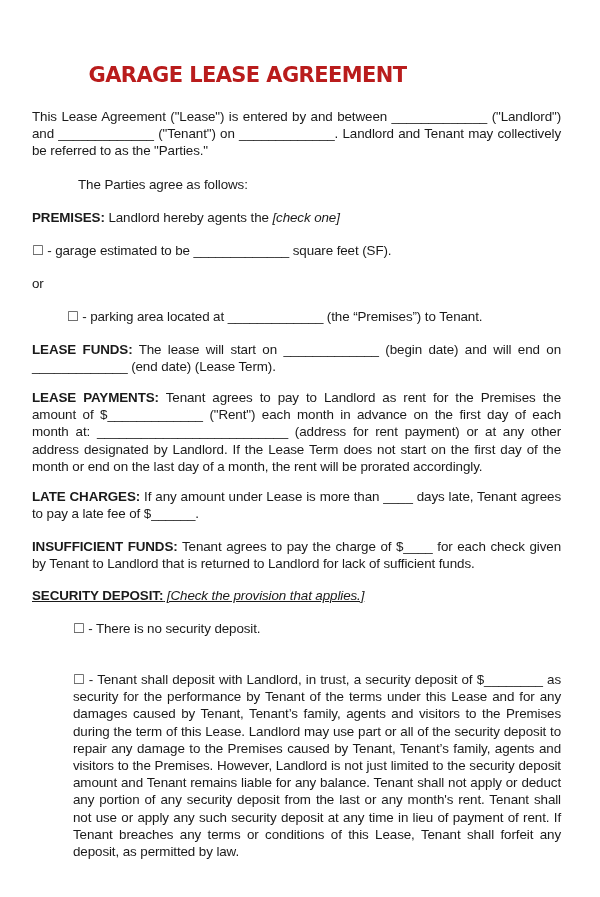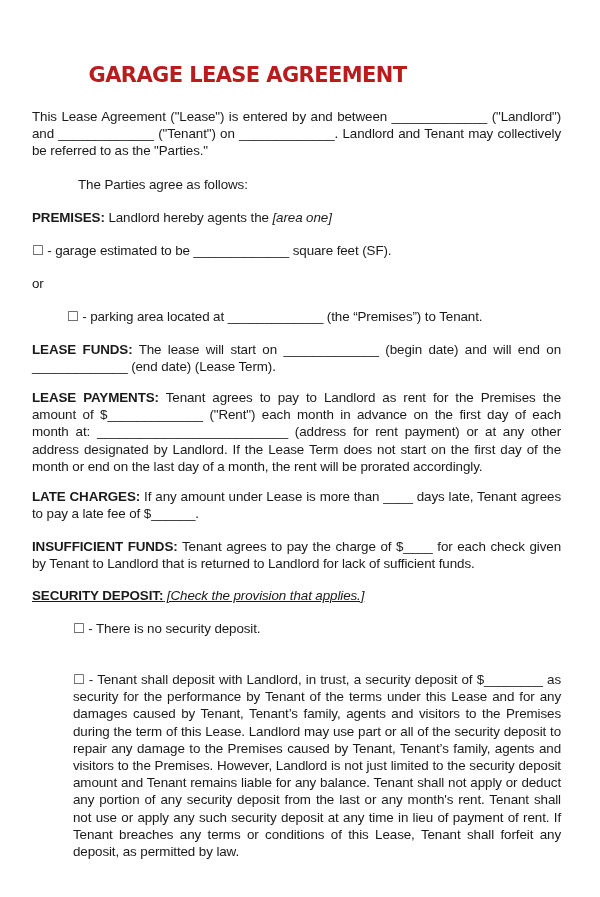--- a/index.html
+++ b/index.html
@@ -29,21 +29,21 @@
 </head>
 <body>
 
 <div class="title">GARAGE LEASE AGREEMENT</div>
 
 <div class="para" style="top:108px;">This Lease Agreement ("Lease") is entered by and between _____________ ("Landlord") and _____________ ("Tenant") on _____________. Landlord and Tenant may collectively be referred to as the "Parties."</div>
 
 <div class="para left" style="top:176px;margin-left:46px;">The Parties agree as follows:</div>
 
 <div class="para left" style="top:209px;">
-  <span class="b">PREMISES:</span><span> Landlord hereby agents the </span><span class="i">[area one]</span>
+  <span class="b">PREMISES:</span><span> Landlord hereby agents the </span><span class="i">[check one]</span>
 </div>
 
 <div class="para left" style="top:242px;">
   <span class="cb">☐</span><span> - garage estimated to be _____________ square feet (SF).</span>
 </div>
 
 <div class="para left" style="top:275px;">or</div>
 
 <div class="para left" style="top:308px;margin-left:35px;">
   <span class="cb">☐</span><span> - parking area located at _____________ (the “Premises”) to Tenant.</span>

